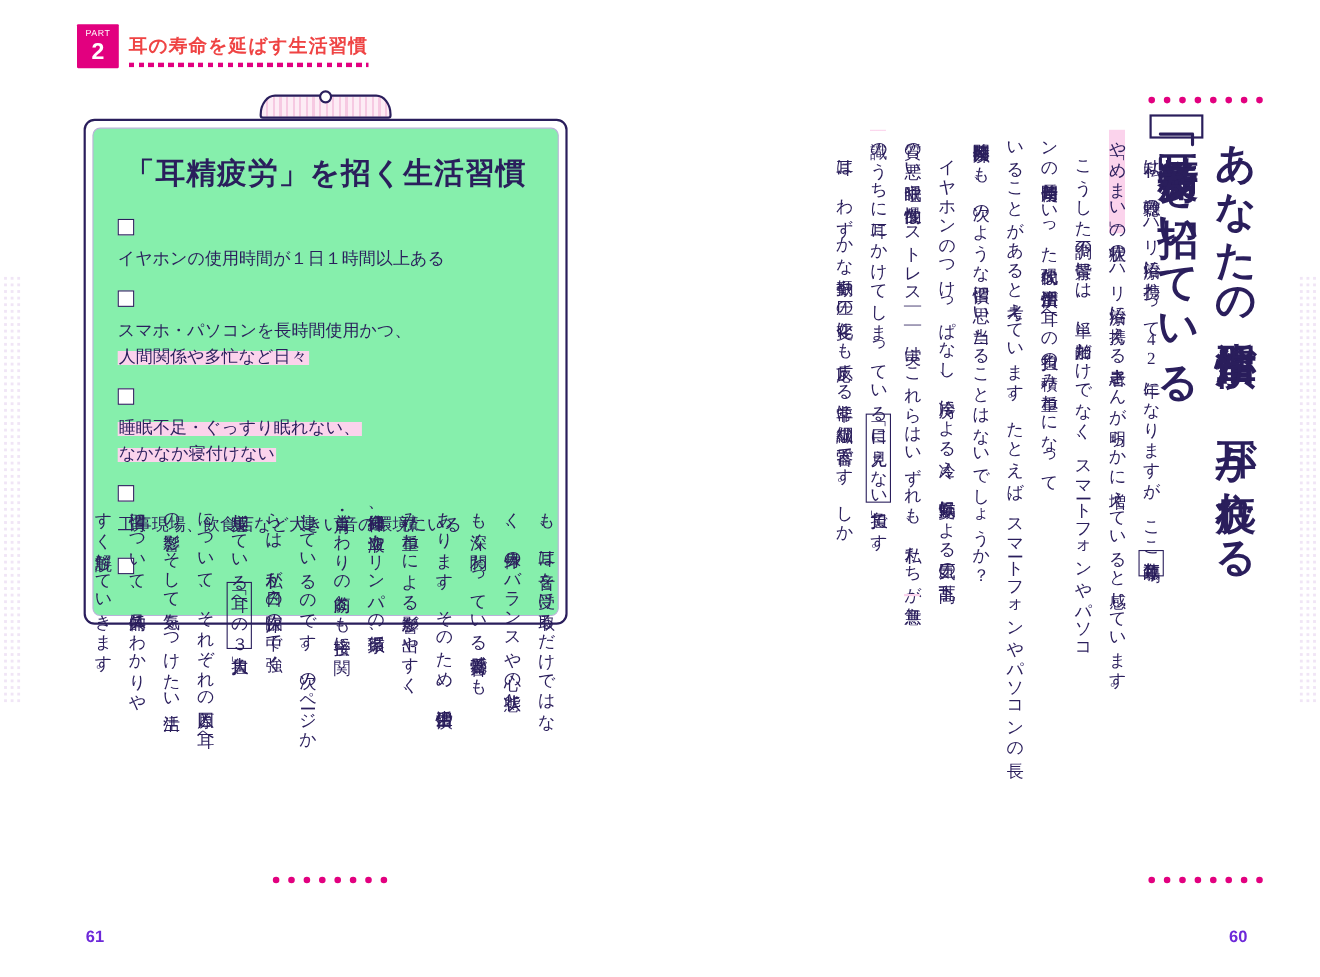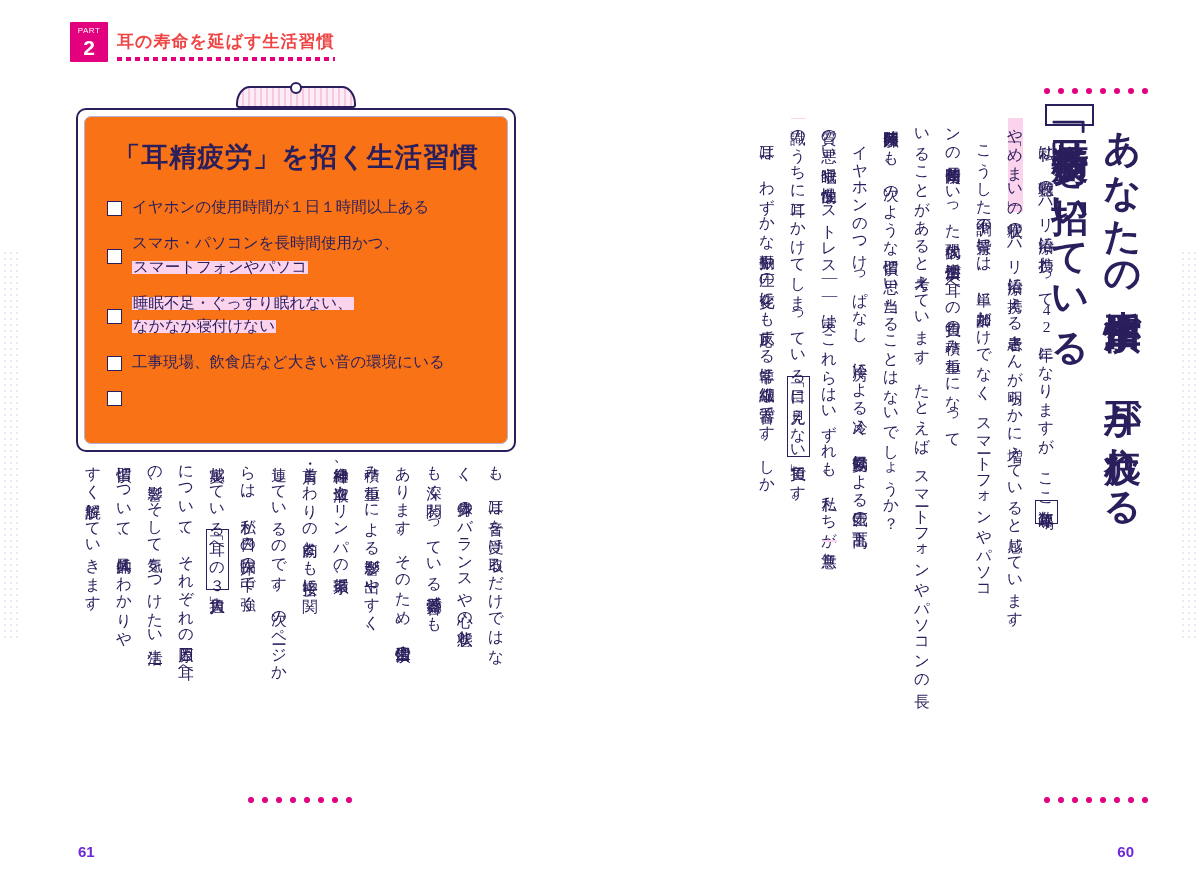--- a/index.html
+++ b/index.html
@@ -132,44 +132,45 @@
   .card {
     border: 2px solid #2a1e5c;
     border-radius: 10px;
     background: #fff;
     padding: 6px;
     box-sizing: border-box;
   }
   .card-inner {
     border: 1px solid #b9b2d8;
     border-radius: 7px;
-    background: #f97316;
+    background: #86efac;
     padding: 18px 22px 24px 22px;
   }
   .card-title {
     text-align: center;
     font-size: 27px;
     font-weight: bold;
     letter-spacing: 1px;
     color: #2a1e5c;
     margin: 4px 0 20px 0;
   }
   .check-list {
     list-style: none;
     margin: 0;
     padding: 0;
   }
   .check-item {
     display: flex;
-    align-items: center;
+    align-items: flex-start;
     gap: 10px;
     margin-bottom: 13px;
     font-size: 15.5px;
     line-height: 1.5;
     color: #2a1e5c;
+    flex-direction: column;
   }
   .check-box {
     flex: 0 0 auto;
     width: 13px;
     height: 13px;
     border: 1.6px solid #2a1e5c;
     margin-top: 4px;
     background: #fff;
   }
   .check-text { white-space: pre-line; }
@@ -293,21 +294,21 @@
           <div class="card-title">「耳精疲労」を招く生活習慣</div>
           <ul class="check-list">
 
             <li class="check-item">
               <span class="check-box"></span>
               <span class="check-text">イヤホンの使用時間が１日１時間以上ある</span>
             </li>
 
             <li class="check-item">
               <span class="check-box"></span>
-              <span class="check-text">スマホ・パソコンを長時間使用かつ、<br><span class="hl">スマートフォンやパソコ</span></span>
+              <span class="check-text">スマホ・パソコンを長時間使用かつ、<br><span class="hl">人間関係や多忙など日々</span></span>
             </li>
 
             <li class="check-item">
               <span class="check-box"></span>
               <span class="check-text"><span class="hl">睡眠不足・ぐっすり眠れない、</span><br><span class="hl">なかなか寝付けない</span></span>
             </li>
 
             <li class="check-item">
               <span class="check-box"></span>
               <span class="check-text">工事現場、飲食店など大きい音の環境にいる</span>

